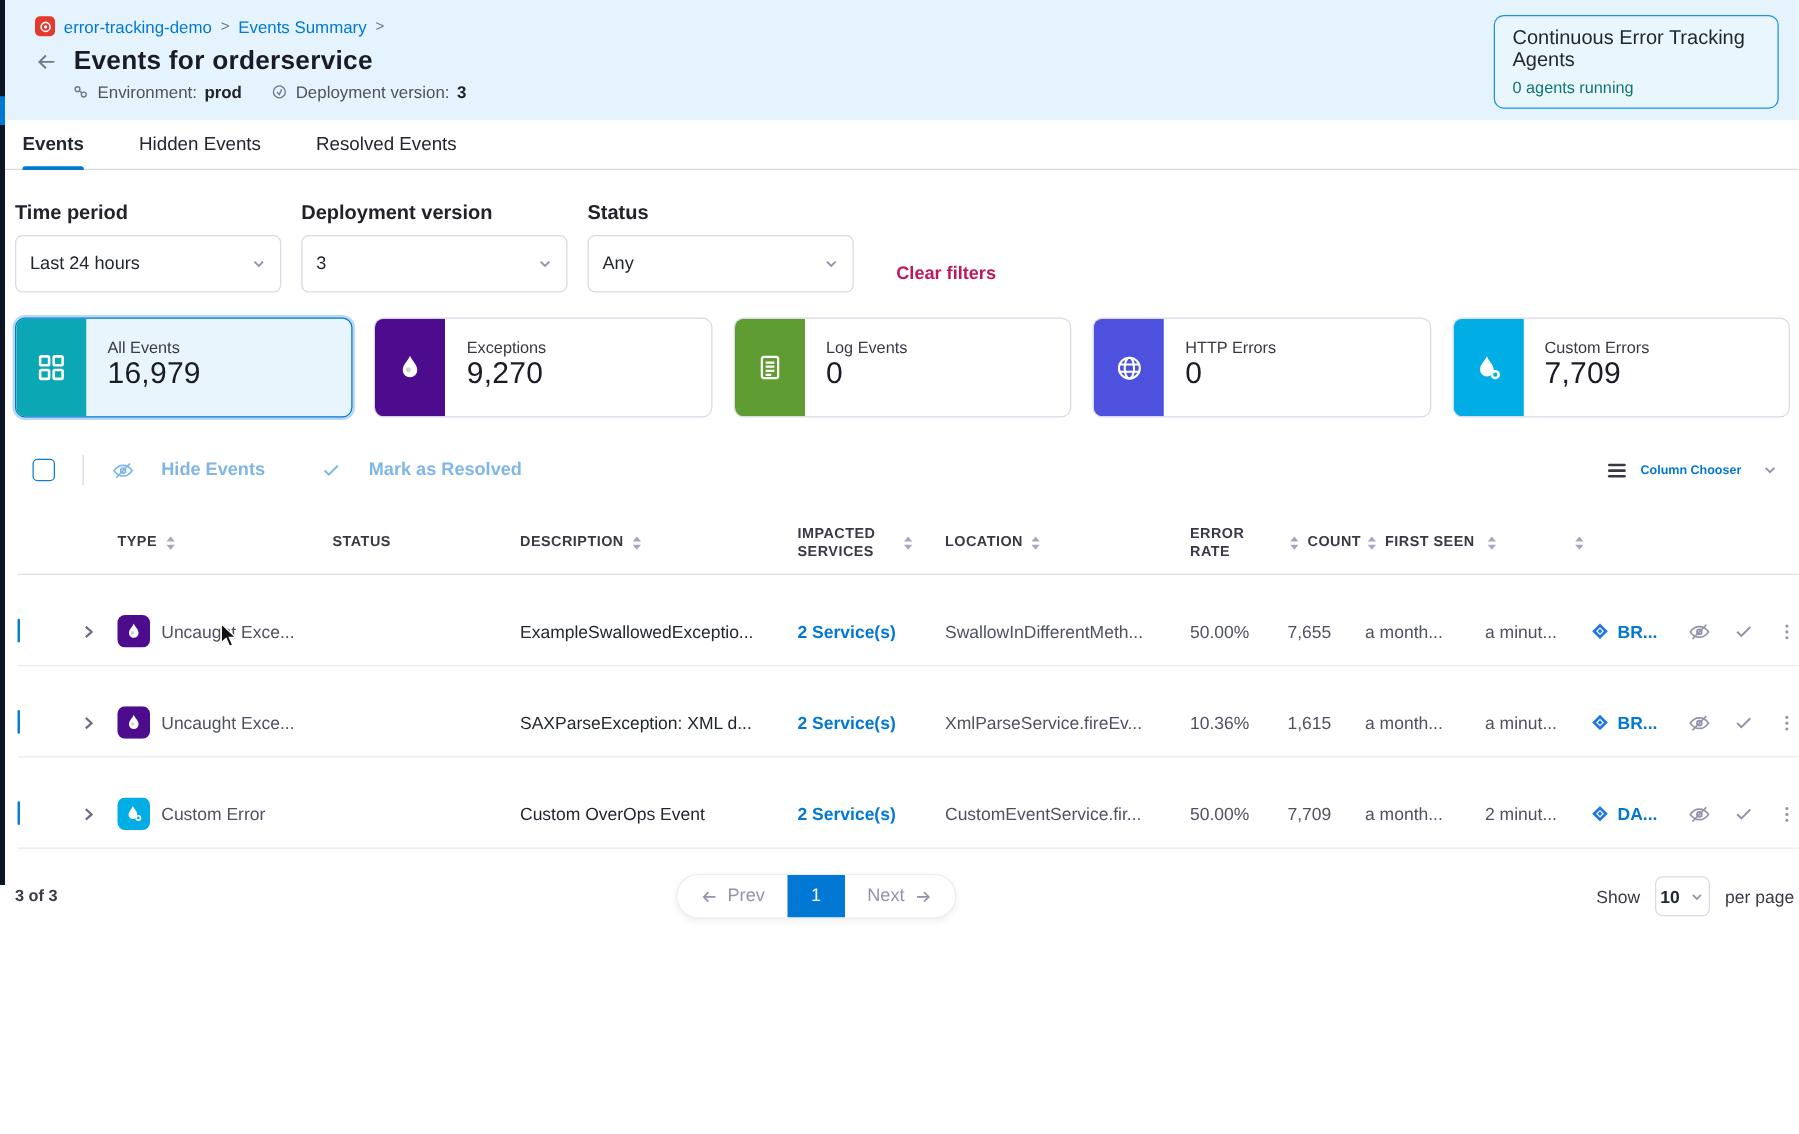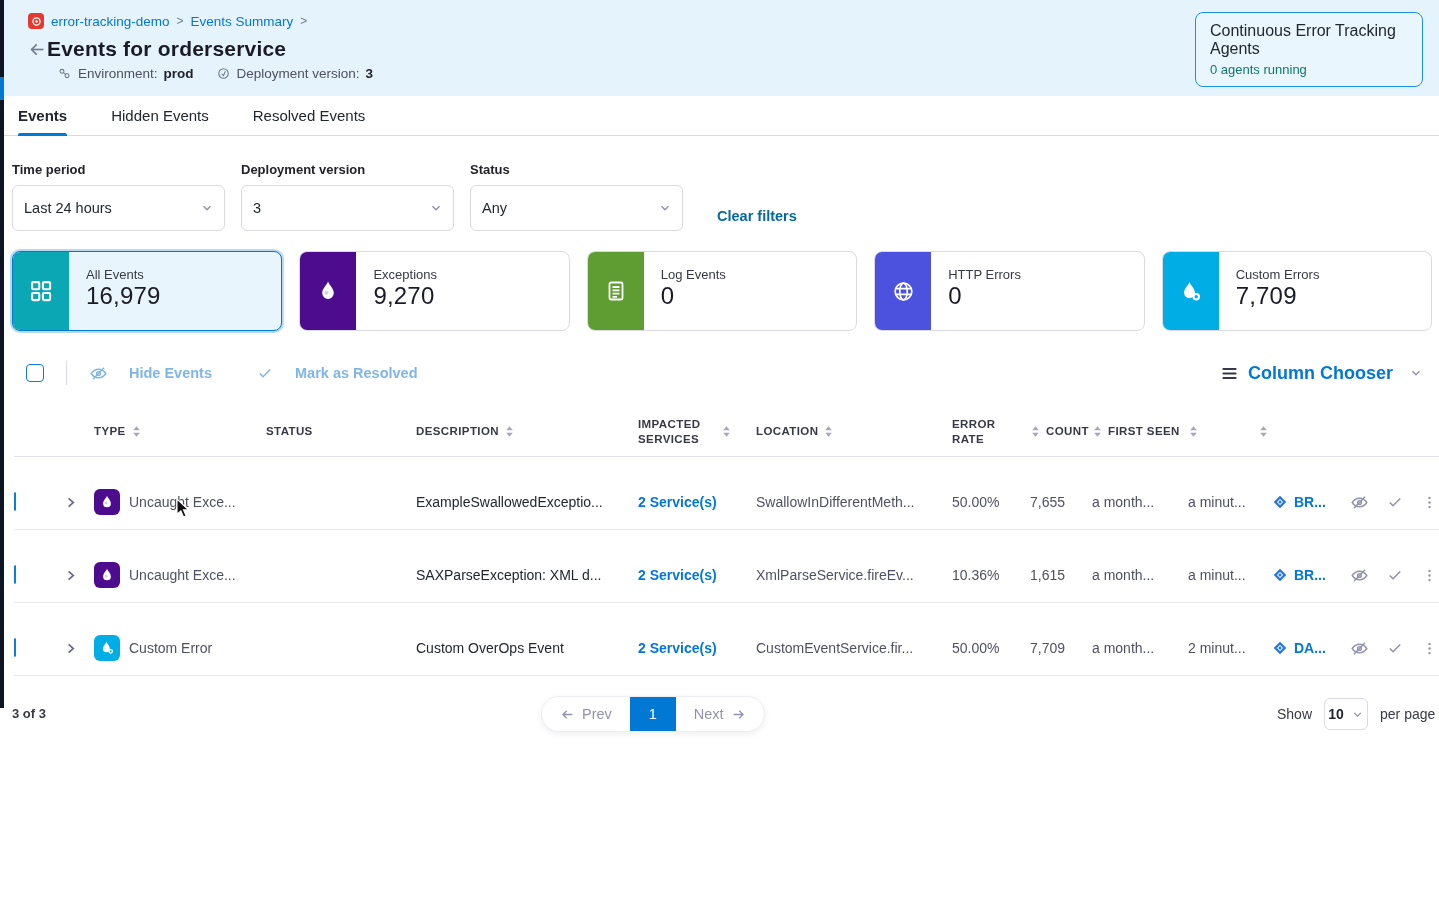--- a/index.html
+++ b/index.html
@@ -14,66 +14,66 @@
   
   .left-strip { position:absolute; left:0; top:0; width:4px; height:708px; background:#0d1524; z-index:50; }
   .left-strip .strip-active { position:absolute; left:0; top:77px; width:4px; height:23px; background:#0278d5; }
 
   
   .header-band { background:#e4f3fc; padding:13px 16px 14px 28px; position:relative; height:96px; }
   .breadcrumb { display:flex; align-items:center; gap:7px; font-size:13.5px; }
   .crumb-logo { width:16px; height:16px; border-radius:4px; background:#e4392e; display:flex; align-items:center; justify-content:center; }
   .crumb-link { color:#0278d5; text-decoration:none; cursor:pointer; }
   .crumb-sep { color:#6b7a8d; font-size:12px; }
-  .title-row { display:flex; align-items:center; gap:0; margin-top:8px; }
+  .title-row { display:flex; align-items:center; gap:12px; margin-top:8px; }
   .back-arrow { color:#6b7a8d; cursor:pointer; }
   .page-title { font-size:21px; font-weight:bold; color:#1b1b28; letter-spacing:.2px; }
   .meta-row { display:flex; align-items:center; gap:22px; margin-left:29px; margin-top:5px; font-size:13.5px; color:#4f5162; }
   .meta-item { display:flex; align-items:center; gap:6px; }
   .meta-value { font-weight:bold; color:#22222a; }
   .agents-box { position:absolute; right:16px; top:12px; width:228px; background:#eaf6fd; border:1px solid #1a92e0; border-radius:8px; padding:9px 14px; }
   .agents-title { font-size:16px; color:#22272f; }
   .agents-link { font-size:13px; color:#0f766e; margin-top:4px; cursor:pointer; }
 
   
   .tabs-bar { display:flex; align-items:stretch; border-bottom:1px solid #d9dae5; background:#fff; height:40px; padding-left:18px; gap:44px; }
   .tab { display:flex; align-items:center; font-size:15px; color:#22272f; cursor:pointer; position:relative; }
   .tab.active { font-weight:bold; }
   .tab.active::after { content:""; position:absolute; left:0; right:0; bottom:-1px; height:3px; background:#0278d5; border-radius:2px 2px 0 0; }
 
   
   .filters { padding:26px 16px 0 12px; display:flex; align-items:flex-end; gap:16px; }
   .filter-group { display:flex; flex-direction:column; gap:8px; }
-  .filter-label { font-size:13px; font-weight:bold; color:#22222a; }
+  .filter-label { font-size:16px; font-weight:bold; color:#22222a; }
   .select { width:213px; height:46px; border:1px solid #d9dae5; border-radius:6px; background:#fff;
     display:flex; align-items:center; justify-content:space-between; padding:0 10px 0 11px; cursor:pointer; }
   .select-value { font-size:14.5px; color:#22272f; }
   .select .chev { color:#9293ab; }
-  .clear-filters { font-size:14.5px; font-weight:bold; color:#0369a1; margin:0 0 7px 18px; cursor:pointer; }
+  .clear-filters { font-size:14.5px; font-weight:bold; color:#be185d; margin:0 0 7px 18px; cursor:pointer; }
 
   
   .cards-row { display:flex; gap:17px; padding:20px 7px 0 12px; }
   .stat-card { flex:1; height:80px; background:#fff; border:1px solid #d9dae5; border-radius:8px; display:flex; overflow:hidden; cursor:pointer; }
   .stat-card.selected { background:#e9f5fd; border:1px solid #0278d5; box-shadow:0 0 0 2px rgba(2,120,213,.28); }
   .card-icon-block { width:56px; flex:0 0 56px; display:flex; align-items:center; justify-content:center; color:#fff; }
   .card-body { padding:15px 0 0 17px; }
   .card-label { font-size:13px; color:#383946; }
   .card-value { font-size:24px; font-weight:normal; color:#1b1b28; margin-top:0; letter-spacing:.2px; }
 
   
   .toolbar { display:flex; align-items:center; padding:30px 16px 0 26px; }
   .checkbox { width:18px; height:18px; border:1.7px solid #0c7fd2; border-radius:4px; background:#fff; cursor:pointer; flex:0 0 18px; }
   .toolbar-divider { width:1px; height:24px; background:#d9dae5; margin:0 22px 0 22px; }
   .toolbar-btn { display:flex; align-items:center; gap:21px; font-size:14.5px; font-weight:bold; color:#7fb6e8; cursor:pointer; margin-right:44px; }
   .toolbar-right { margin-left:auto; display:flex; align-items:center; gap:22px; }
   .search-box { width:190px; height:31px; border:1px solid #d9dae5; border-radius:6px; background:#fff; display:flex; align-items:center; padding:0 8px; gap:6px; }
   .search-box input { border:none; outline:none; font-size:13.5px; color:#22272f; width:100%; font-family:"Liberation Sans",sans-serif; background:transparent; }
   .search-box input::placeholder { color:#9293ab; }
   .column-chooser { display:flex; align-items:center; gap:9px; cursor:pointer; }
-  .column-chooser .label { font-size:18px; font-weight:bold; color:#0278d5; }
+  .column-chooser .label { font-size:10px; font-weight:bold; color:#0278d5; }
 
   
   .table { padding:22px 0 0 14px; }
   .tgrid { display:grid; grid-template-columns:38px 36px 170px 152px 222px 118px 196px 78px 62px 96px 84px 78px 1fr; align-items:center; }
   .thead { height:50px; border-bottom:1px solid #dfe1ea; }
   .th { display:flex; align-items:center; gap:5px; font-size:11.5px; font-weight:bold; color:#383946; letter-spacing:.4px; padding-left:6px; line-height:1.3; }
   .sort { color:#a6a7bb; flex:0 0 auto; }
   .trow { height:55px; margin-top:18px; border-bottom:1px solid #e9eaf1; background:#fff; }
   .trow:first-of-type { margin-top:10px; }
   .cell { font-size:14px; color:#4f5162; padding-left:6px; white-space:nowrap; overflow:hidden; }

